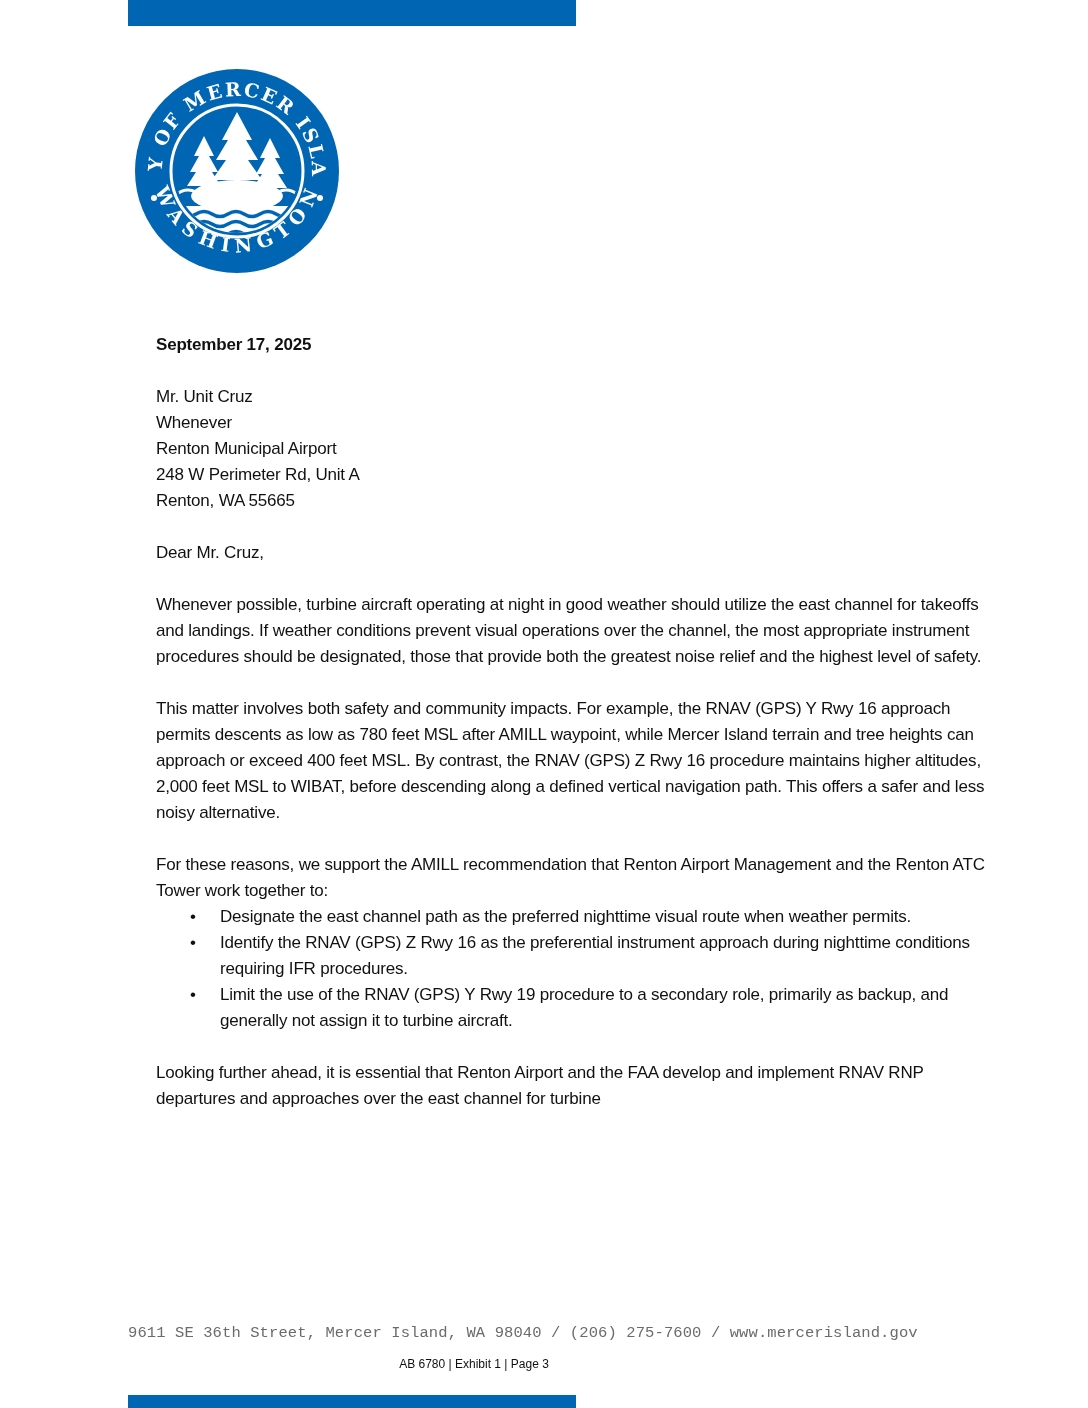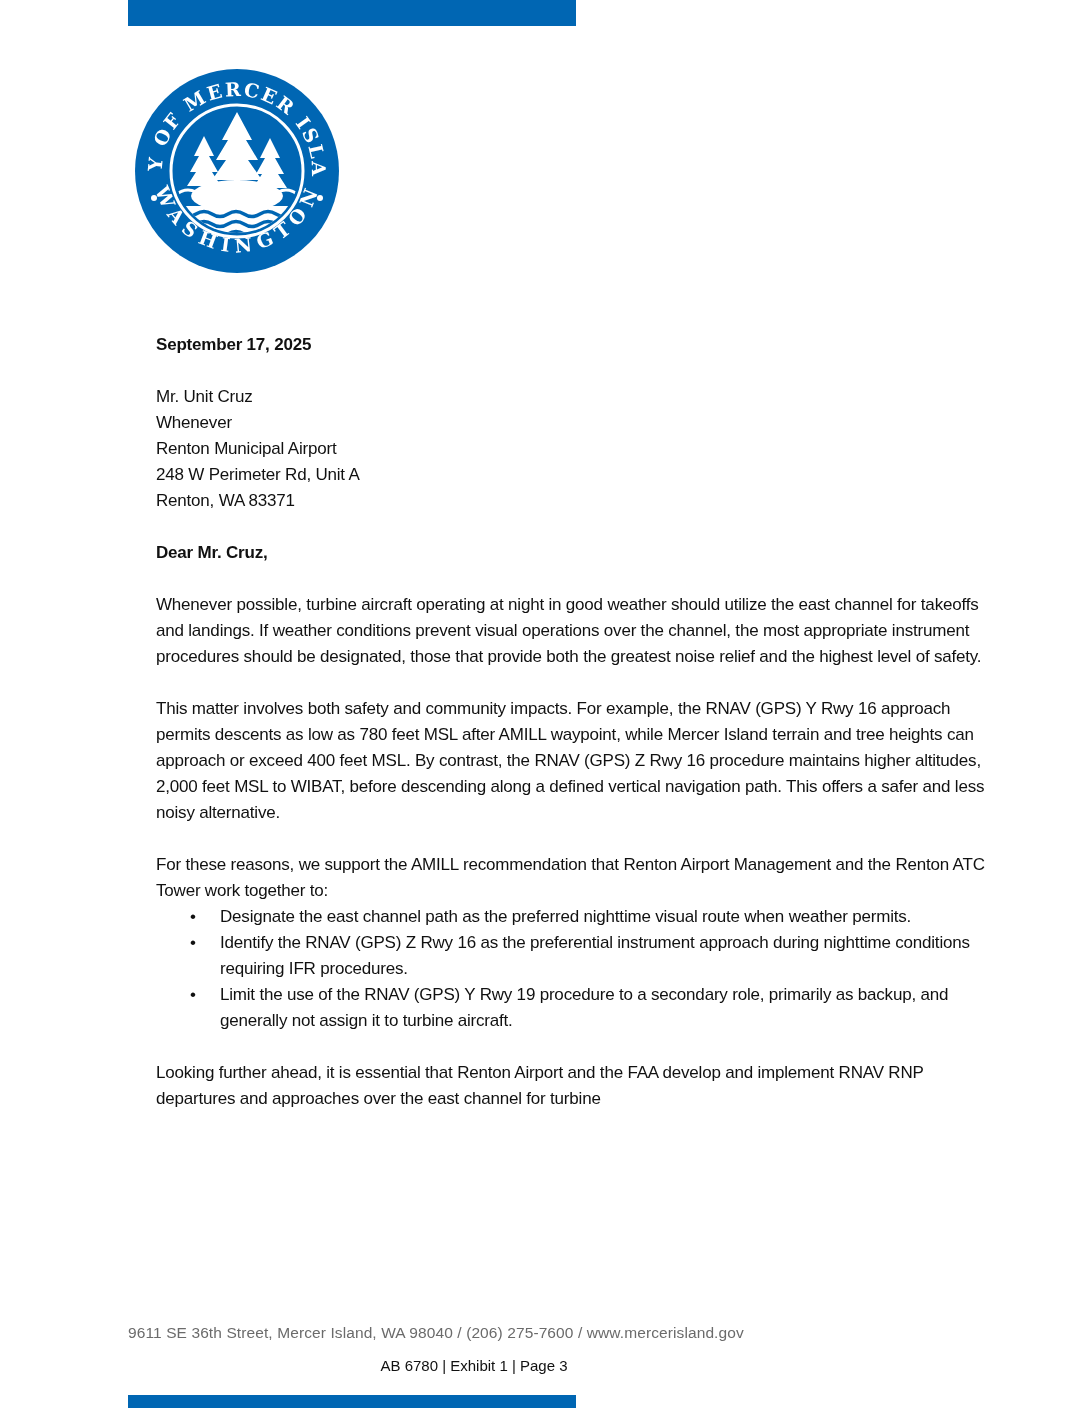--- a/index.html
+++ b/index.html
@@ -11,33 +11,33 @@
     .bar.top { top: 0; height: 26px; }
     .bar.bottom { top: 1395px; height: 13px; }
     .logo { position: absolute; left: 134px; top: 68px; width: 206px; height: 206px; }
     .content {
       position: absolute; left: 140px; top: 332px; width: 830px;
       font-size: 17px; line-height: 26px; letter-spacing: -0.2px; margin-left: 16px;
     }
     .date { font-weight: bold; margin: 0 0 26px 0; }
     .addr { margin: 0 0 26px 0; }
     .addr div { height: 26px; }
-    .salutation { font-weight: bold; margin: 0 0 26px 0; }
+    .salutation { font-weight: normal; margin: 0 0 26px 0; }
     p { margin: 0 0 26px 0; }
     ul { margin: 0; padding: 0; list-style: none; }
     ul li { position: relative; padding-left: 64px; }
     ul li .bullet { position: absolute; left: 34px; top: 0; }
     .list-wrap { margin-bottom: 26px; }
     .footer-addr {
       position: absolute; left: 128px; top: 1324px;
-      font-size: 15.5px; color: #6b6b6b; letter-spacing: 0.1px;
+      font-size: 15.5px; color: #6b6b6b; letter-spacing: 0.1px; font-family: Liberation Mono, monospace;
     }
     .page-label {
       position: absolute; left: 0; width: 948px; top: 1357px;
-      text-align: center; font-size: 15px; color: #111;
+      text-align: center; font-size: 12px; color: #111;
     }
   </style>
 </head>
 <body>
 
 <div class="bar top"></div>
 
 <div class="logo">
   <svg width="206" height="206" viewBox="0 0 206 206">
     <defs>
@@ -79,21 +79,21 @@
 </div>
 
 <div class="content">
   <div class="date">September 17, 2025</div>
 
   <div class="addr">
     <div>Mr. Unit Cruz</div>
     <div>Whenever</div>
     <div>Renton Municipal Airport</div>
     <div>248 W Perimeter Rd, Unit A</div>
-    <div>Renton, WA 83371</div>
+    <div>Renton, WA 55665</div>
   </div>
 
   <div class="salutation">Dear Mr. Cruz,</div>
 
   <p>Whenever possible, turbine aircraft operating at night in good weather should utilize the east channel for takeoffs and landings. If weather conditions prevent visual operations over the channel, the most appropriate instrument procedures should be designated, those that provide both the greatest noise relief and the highest level of safety.</p>
   <p>This matter involves both safety and community impacts. For example, the RNAV (GPS) Y Rwy 16 approach permits descents as low as 780 feet MSL after AMILL waypoint, while Mercer Island terrain and tree heights can approach or exceed 400 feet MSL. By contrast, the RNAV (GPS) Z Rwy 16 procedure maintains higher altitudes, 2,000 feet MSL to WIBAT, before descending along a defined vertical navigation path. This offers a safer and less noisy alternative.</p>
   <div>For these reasons, we support the AMILL recommendation that Renton Airport Management and the Renton ATC Tower work together to:</div>
 
   <div class="list-wrap">
     <ul>

